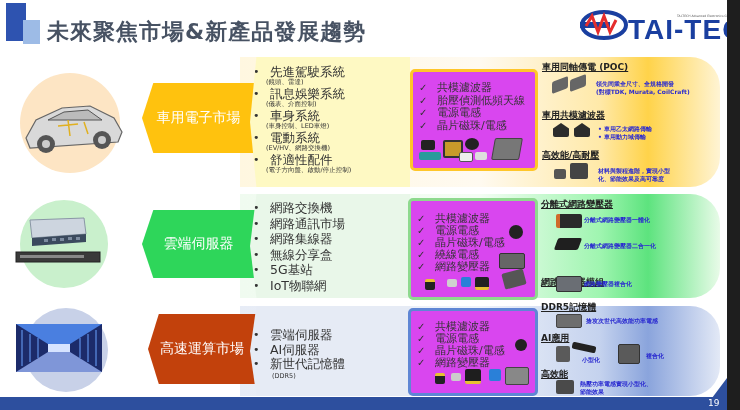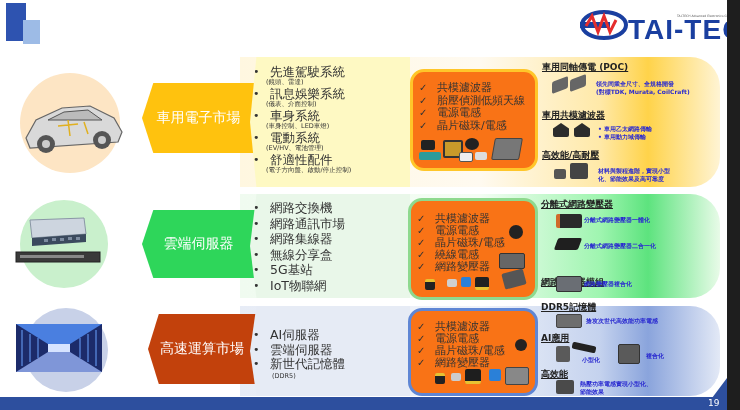--- a/index.html
+++ b/index.html
@@ -17,38 +17,39 @@
   
   .row{position:absolute;left:0;width:727px;}
   .bg-band{position:absolute;border-radius:0 30px 30px 0;}
   .circle{position:absolute;border-radius:50%;}
   .label-tag{position:absolute;display:flex;align-items:center;justify-content:center;color:#fff;font-size:14px;clip-path:polygon(10% 0,100% 0,100% 100%,10% 100%,0 50%);}
   .bullets{position:absolute;clip-path:polygon(4% 0,100% 0,100% 100%,4% 100%,0 50%);}
   .bullets ul{margin:0;padding:0;list-style:none;}
   .bullets li{position:relative;padding-left:20px;color:#333;font-size:12.5px;line-height:13px;}
   .bullets li:before{content:"•";position:absolute;left:3px;top:0;font-size:11px;}
   .bullets .sub{display:block;font-size:6.5px;line-height:9px;color:#333;margin-left:-4px;}
-  .prod-box{position:absolute;background:#f97316;border-radius:14px;}
+  .prod-box{position:absolute;background:#d946ef;border-radius:5px;}
   .prod-box ul{margin:0;padding:0;list-style:none;}
   .prod-box li{font-size:11px;line-height:12.5px;color:#333;white-space:nowrap;}
   .prod-box li span.chk{display:inline-block;width:18px;font-size:10px;}
   .comp{position:absolute;border-radius:2px;}
   .rp-h{position:absolute;font-size:9px;font-weight:bold;color:#222;text-decoration:underline;white-space:nowrap;}
   .rp-t{position:absolute;font-size:6px;font-weight:bold;color:#2a2ad0;line-height:8px;white-space:nowrap;}
   .footer{position:absolute;left:0;top:397px;width:727px;height:13px;background:#2d4f9e;}
   .pg-tri{position:absolute;left:703px;top:378px;width:0;height:0;border-left:24px solid transparent;border-bottom:32px solid #2d4f9e;}
   .pg{position:absolute;left:708px;top:398px;font-size:9px;color:#fff;}
 </style>
 </head>
 <body>
 
 <div class="slide">
 
   <div class="hdr-sq1"></div>
   <div class="hdr-sq2"></div>
+  <div class="title">未來聚焦市場&amp;新產品發展趨勢</div>
 
   <div class="logo">
     <svg class="logo-emblem" width="48" height="30" viewBox="0 0 48 30">
       <ellipse cx="24" cy="15" rx="22" ry="13" fill="none" stroke="#1a3fa0" stroke-width="4"></ellipse>
       <rect x="0" y="12" width="30" height="6" fill="#1a3fa0"></rect>
       <polyline points="6,16 12,6 18,22 24,6 30,22 36,10" fill="none" stroke="#e52d2d" stroke-width="3"></polyline>
     </svg>
     <div class="logo-text"><span>TAI-TEC</span></div>
     <div class="logo-sub">TAI-TECH Advanced Electronics Co., Ltd.</div>
   </div>
@@ -64,21 +65,21 @@
       <circle cx="84" cy="50" r="9" fill="#555"></circle>
         <circle cx="84" cy="50" r="4" fill="#ccc"></circle>
       <path d="M40 36 L60 34 M50 30 L52 46 M66 32 L70 44" stroke="#e0b020" stroke-width="1.5"></path>
     </svg>
     <div class="label-tag" style="left:142px;top:28px;width:113px;height:70px;background:#ffc20e;">車用電子市場</div>
     <div class="bullets" style="left:250px;top:2px;width:160px;height:130px;background:#fef9c3;">
       <ul style="padding-top:8px;">
         <li><span>先進駕駛系統</span><span class="sub">(鏡頭、雷達)</span></li>
         <li><span>訊息娛樂系統</span><span class="sub">(儀表、介面控制)</span></li>
         <li><span>車身系統</span><span class="sub">(車身控制、LED車燈)</span></li>
-        <li><span>電動系統</span><span class="sub">(EV/HV、電池管理)</span></li>
+        <li><span>電動系統</span><span class="sub">(EV/HV、網路交換機)</span></li>
         <li><span>舒適性配件</span><span class="sub">(電子方向盤、啟動/停止控制)</span></li>
       </ul>
     </div>
     <div class="prod-box" style="left:410px;top:14px;width:122px;height:96px;border:3px solid #ffc62a;">
       <ul style="padding:10px 0 0 6px;">
         <li><span class="chk">✓</span><span>共模濾波器</span></li>
         <li><span class="chk">✓</span><span>胎壓偵測低頻天線</span></li>
         <li><span class="chk">✓</span><span>電源電感</span></li>
         <li><span class="chk">✓</span><span>晶片磁珠/電感</span></li>
       </ul>
@@ -176,22 +177,22 @@
           <line x1="14" y1="10" x2="14" y2="38"></line>
           <line x1="22" y1="14" x2="22" y2="34"></line>
           <line x1="80" y1="6" x2="80" y2="42"></line>
           <line x1="72" y1="10" x2="72" y2="38"></line>
           <line x1="64" y1="14" x2="64" y2="34"></line>
         </g>
     </svg>
     <div class="label-tag" style="left:148px;top:12px;width:108px;height:70px;background:#c2410c;">高速運算市場</div>
     <div class="bullets" style="left:250px;top:4px;width:160px;height:90px;background:#e6ebf5;">
       <ul style="padding-top:22px;">
+        <li style="line-height:14.5px;"><span>雲端伺服器</span></li>
         <li style="line-height:14.5px;"><span>AI伺服器</span></li>
-        <li style="line-height:14.5px;"><span>雲端伺服器</span></li>
         <li style="line-height:14.5px;"><span>新世代記憶體</span><span class="sub" style="margin-left:2px;">(DDR5)</span></li>
       </ul>
     </div>
     <div class="prod-box" style="left:408px;top:6px;width:124px;height:82px;border:3px solid #5f86d4;">
       <ul style="padding:10px 0 0 6px;">
         <li style="line-height:12px;"><span class="chk">✓</span><span>共模濾波器</span></li>
         <li style="line-height:12px;"><span class="chk">✓</span><span>電源電感</span></li>
         <li style="line-height:12px;"><span class="chk">✓</span><span>晶片磁珠/電感</span></li>
         <li style="line-height:12px;"><span class="chk">✓</span><span>網路變壓器</span></li>
       </ul>

